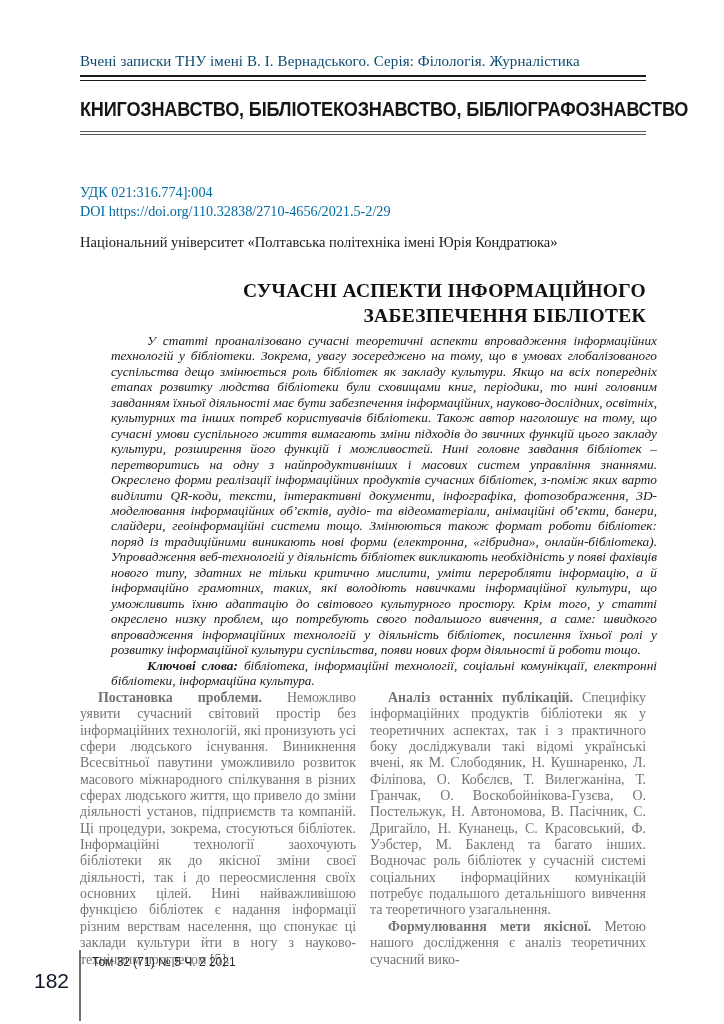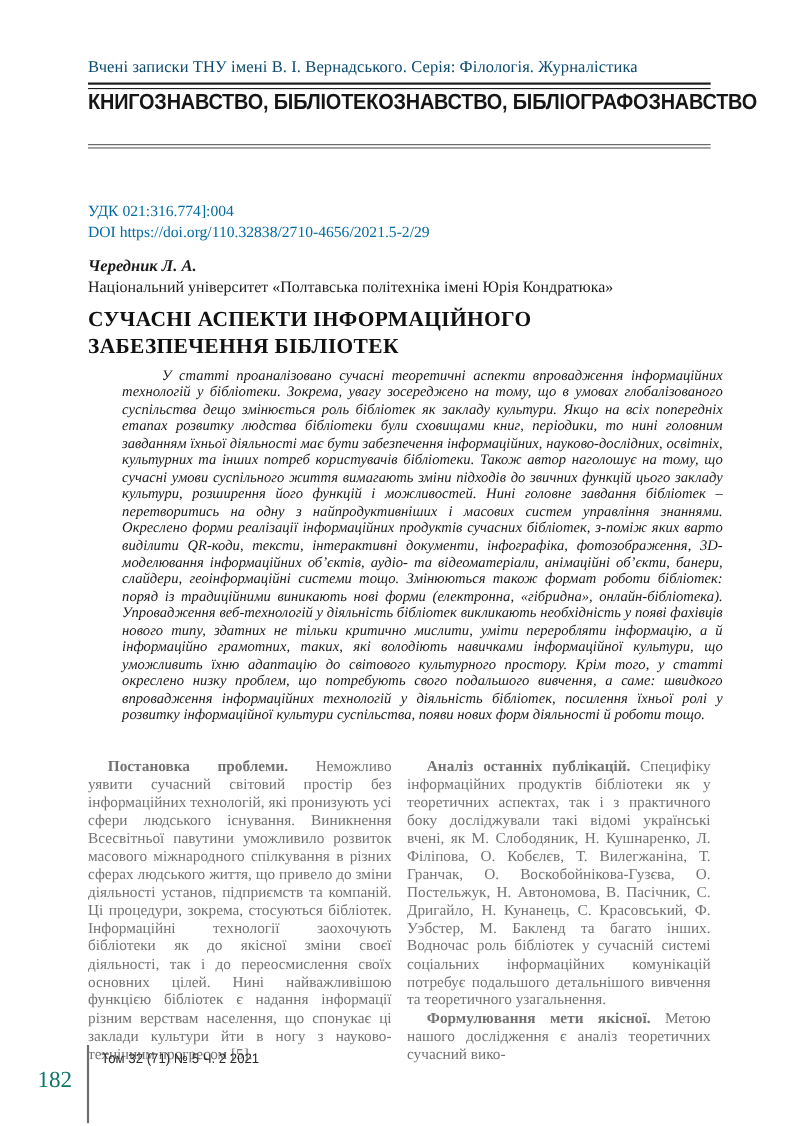--- a/index.html
+++ b/index.html
@@ -13,21 +13,21 @@
   }
   .journal-header {
     position: absolute; left: 80px; top: 53px; width: 566px;
     font-size: 15px; letter-spacing: 0.1px; color: #0c4a6e;
   }
   .header-rule {
     position: absolute; left: 80px; top: 75px; width: 566px; height: 3px;
     border-top: 2.5px solid #1c1c1c; border-bottom: 1px solid #1c1c1c;
   }
   .section-heading {
-    position: absolute; left: 80px; top: 82px; width: 566px;
+    position: absolute; left: 80px; top: 98px; width: 566px;
     font-family: "Liberation Sans", sans-serif;
     font-weight: 700; font-size: 20px; color: #161616;
     white-space: nowrap;
   }
   .section-heading .squeeze {
     display: inline-block; transform: scaleX(0.905); transform-origin: 0 50%;
     letter-spacing: -0.2px;
   }
   .section-rule {
     position: absolute; left: 80px; top: 131px; width: 566px; height: 2px;
@@ -38,43 +38,43 @@
     font-size: 14.2px; line-height: 18.5px; color: #0369a1;
   }
   .author-block {
     position: absolute; left: 80px; top: 233px; width: 566px;
     font-size: 14.5px; line-height: 19px; color: #1a1a1a;
   }
   .author-name { font-weight: 700; font-style: italic; font-size: 15px; }
   .article-title {
     position: absolute; left: 80px; top: 279px; width: 566px;
     font-weight: 700; font-size: 19.5px; line-height: 24.5px;
-    letter-spacing: 0.3px; color: #111;
+    letter-spacing: 0.3px; color: #111; text-align: right;
   }
   .abstract-block {
     position: absolute; left: 111px; top: 333px; width: 546px;
     font-style: italic; font-size: 13.3px; line-height: 15.45px;
     text-align: justify; color: #1a1a1a;
   }
   .abstract-block p { margin: 0; text-indent: 36px; }
   .kw-label { font-weight: 700; }
   .columns {
     position: absolute; left: 80px; top: 690px; width: 566px;
     display: flex; gap: 14px;
   }
   .col {
     width: 276px; font-size: 13.9px; line-height: 16.35px;
     text-align: justify; color: #737373;
   }
   .col p { margin: 0; text-indent: 18px; }
   .para-heading { font-weight: 700; }
   .page-number {
     position: absolute; left: 34px; top: 969px;
-    font-family: Liberation Serif, serif;
-    font-size: 21px; color: #0f766e;
+    font-family: Liberation Sans, sans-serif;
+    font-size: 21px; color: #0f172a;
   }
   .footer-divider {
     position: absolute; left: 79px; top: 950px; width: 2px; height: 71px;
     background: #6e6e6e;
   }
   .volume-info {
     position: absolute; left: 92px; top: 955px;
     font-family: "Liberation Sans", sans-serif;
     font-size: 12.5px; color: #2a2a2a;
     transform: scaleX(0.96); transform-origin: 0 50%;
@@ -90,31 +90,31 @@
   <span class="squeeze">КНИГОЗНАВСТВО, БІБЛІОТЕКОЗНАВСТВО, БІБЛІОГРАФОЗНАВСТВО</span>
 </div>
 <div class="section-rule"></div>
 
 <div class="udc-block">
   <div>УДК 021:316.774]:004</div>
   <div>DOI https://doi.org/110.32838/2710-4656/2021.5-2/29</div>
 </div>
 
 <div class="author-block">
-  <div class="author-name">Чередник Л. А.</div>
   <div>Національний університет «Полтавська політехніка імені Юрія Кондратюка»</div>
 </div>
 
 <div class="article-title">
   <div>СУЧАСНІ АСПЕКТИ ІНФОРМАЦІЙНОГО</div>
   <div>ЗАБЕЗПЕЧЕННЯ БІБЛІОТЕК</div>
 </div>
 
 <div class="abstract-block">
   <p>У статті проаналізовано сучасні теоретичні аспекти впровадження інформаційних технологій у бібліотеки. Зокрема, увагу зосереджено на тому, що в умовах глобалізованого суспільства дещо змінюється роль бібліотек як закладу культури. Якщо на всіх попередніх етапах розвитку людства бібліотеки були сховищами книг, періодики, то нині головним завданням їхньої діяльності має бути забезпечення інформаційних, науково-дослідних, освітніх, культурних та інших потреб користувачів бібліотеки. Також автор наголошує на тому, що сучасні умови суспільного життя вимагають зміни підходів до звичних функцій цього закладу культури, розширення його функцій і можливостей. Нині головне завдання бібліотек – перетворитись на одну з найпродуктивніших і масових систем управління знаннями. Окреслено форми реалізації інформаційних продуктів сучасних бібліотек, з-поміж яких варто виділити QR-коди, тексти, інтерактивні документи, інфографіка, фотозображення, 3D-моделювання інформаційних об’єктів, аудіо- та відеоматеріали, анімаційні об’єкти, банери, слайдери, геоінформаційні системи тощо. Змінюються також формат роботи бібліотек: поряд із традиційними виникають нові форми (електронна, «гібридна», онлайн-бібліотека). Упровадження веб-технологій у діяльність бібліотек викликають необхідність у появі фахівців нового типу, здатних не тільки критично мислити, уміти переробляти інформацію, а й інформаційно грамотних, таких, які володіють навичками інформаційної культури, що уможливить їхню адаптацію до світового культурного простору. Крім того, у статті окреслено низку проблем, що потребують свого подальшого вивчення, а саме: швидкого впровадження інформаційних технологій у діяльність бібліотек, посилення їхньої ролі у розвитку інформаційної культури суспільства, появи нових форм діяльності й роботи тощо.</p>
+  <p><span class="kw-label">Ключові слова:</span><span> бібліотека, інформаційні технології, соціальні комунікцаії, електронні бібліотеки, інформаційна культура.</span></p>
 </div>
 
 <div class="columns">
   <div class="col">
     <p><span class="para-heading">Постановка проблеми.</span><span> Неможливо уявити сучасний світовий простір без інформаційних технологій, які пронизують усі сфери людського існування. Виникнення Всесвітньої павутини уможливило розвиток масового міжнародного спілкування в різних сферах людського життя, що привело до зміни діяльності установ, підприємств та компаній. Ці процедури, зокрема, стосуються бібліотек. Інформаційні технології заохочують бібліотеки як до якісної зміни своєї діяльності, так і до переосмислення своїх основних цілей. Нині найважливішою функцією бібліотек є надання інформації різним верствам населення, що спонукає ці заклади культури йти в ногу з науково-технічним прогресом [5].</span></p>
   </div>
   <div class="col">
     <p><span class="para-heading">Аналіз останніх публікацій.</span><span> Специфіку інформаційних продуктів бібліотеки як у теоретичних аспектах, так і з практичного боку досліджували такі відомі українські вчені, як М. Слободяник, Н. Кушнаренко, Л. Філіпова, О. Кобєлєв, Т. Вилегжаніна, Т. Гранчак, О. Воскобойнікова-Гузєва, О. Постельжук, Н. Автономова, В. Пасічник, С. Дригайло, Н. Кунанець, С. Красовський, Ф. Уэбстер, М. Бакленд та багато інших. Водночас роль бібліотек у сучасній системі соціальних інформаційних комунікацій потребує подальшого детальнішого вивчення та теоретичного узагальнення.</span></p>
     <p><span class="para-heading">Формулювання мети якісної.</span><span> Метою нашого дослідження є аналіз теоретичних сучасний вико-</span></p>
   </div>

